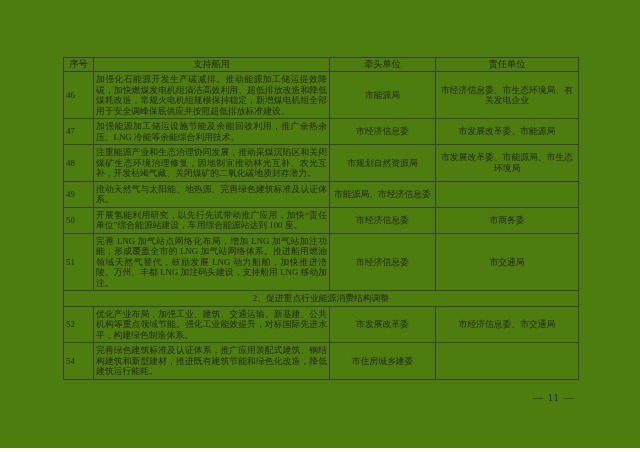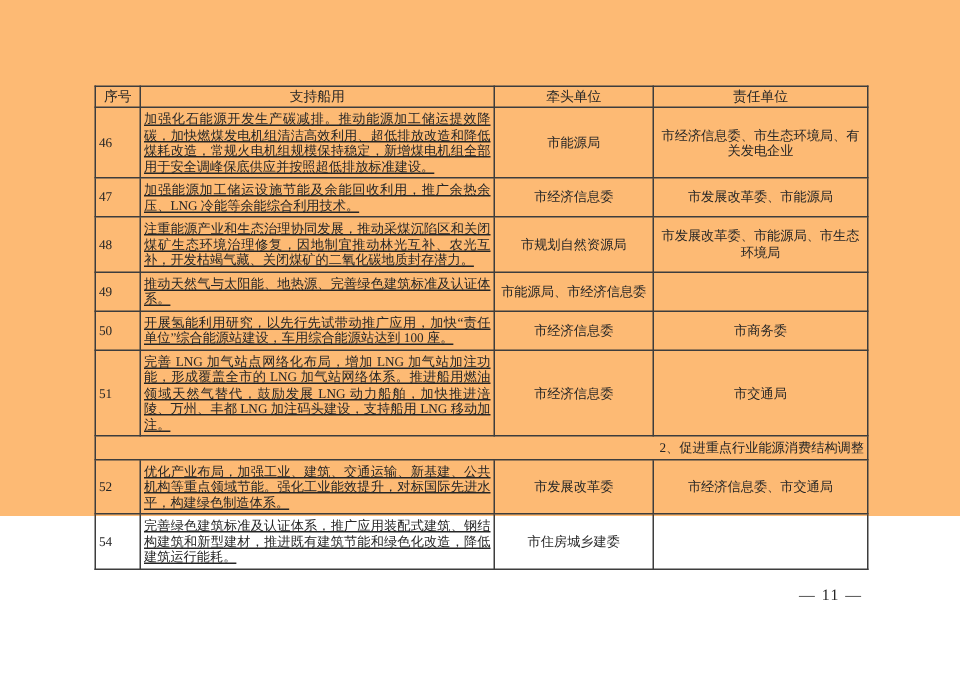--- a/index.html
+++ b/index.html
@@ -5,22 +5,22 @@
   * { margin: 0; padding: 0; box-sizing: border-box; }
   html, body {
     width: 640px; height: 452px;
     background: #ffffff;
     font-family: "Liberation Serif", "DejaVu Serif", serif;
     color: #262626;
     overflow: hidden;
   }
   .page {
     position: relative;
-    width: 640px; height: 344px;
-    background: #fdba74;
+    width: 640px; height: 448px;
+    background: #4d7c0f;
   }
   table.task-table {
     position: absolute;
     left: 63px; top: 57px;
     width: 515px;
     border-collapse: collapse;
     table-layout: fixed;
   }
   table.task-table th,
   table.task-table td {
@@ -37,25 +37,24 @@
     height: 14px;
     text-align: center;
     padding: 1px 2px;
     font-size: 9.2px;
   }
   td.row-no { text-align: left; }
   td.task {
     text-align: justify;
     text-justify: inter-character;
     padding: 2px 4px;
-    text-decoration: underline;
   }
   td.unit { text-align: center; padding: 2px 3px; }
   td.section-cell {
-    text-align: right;
+    text-align: center;
     padding: 2px 2px 2px 3px;
     font-size: 9.2px;
     height: 14px;
   }
   .page-number {
     position: absolute;
     left: 505px; top: 392px;
     width: 70px;
     text-align: right;
     font-size: 10.5px;

